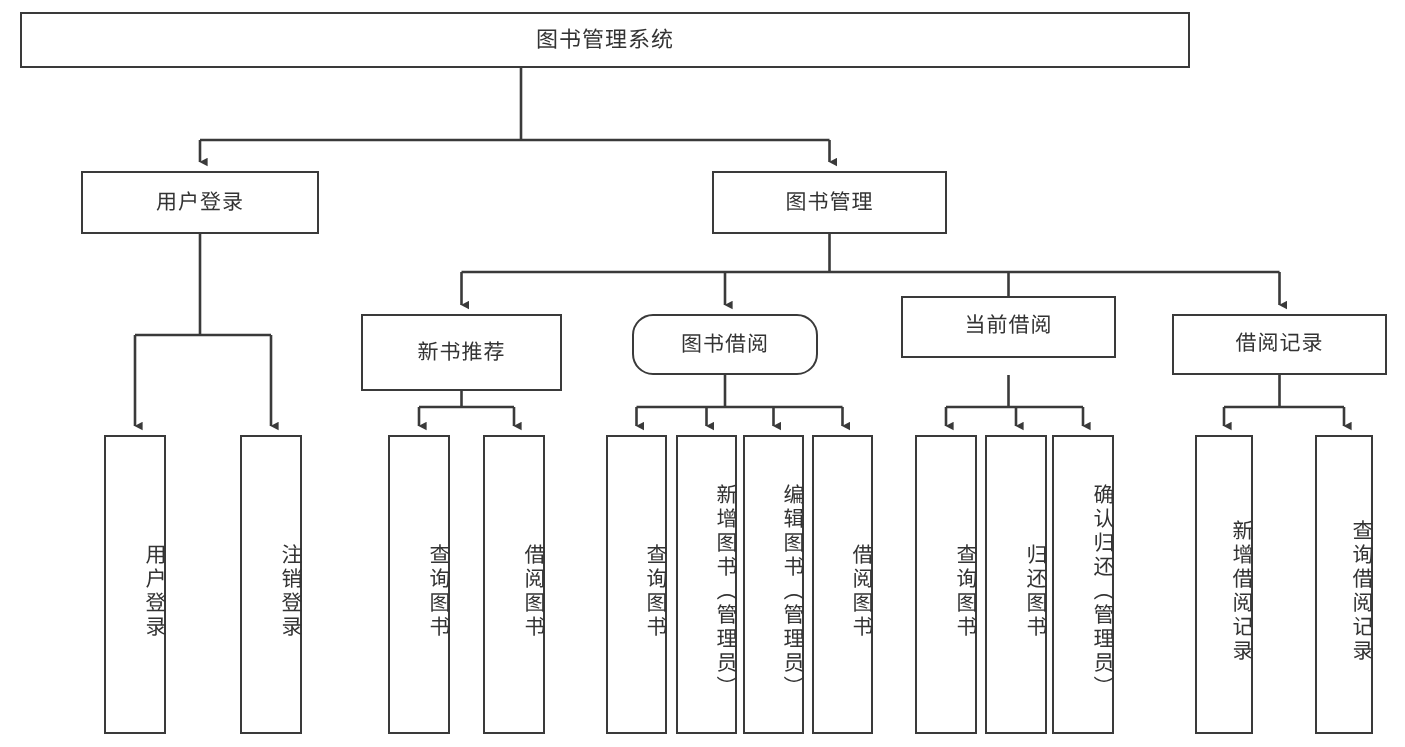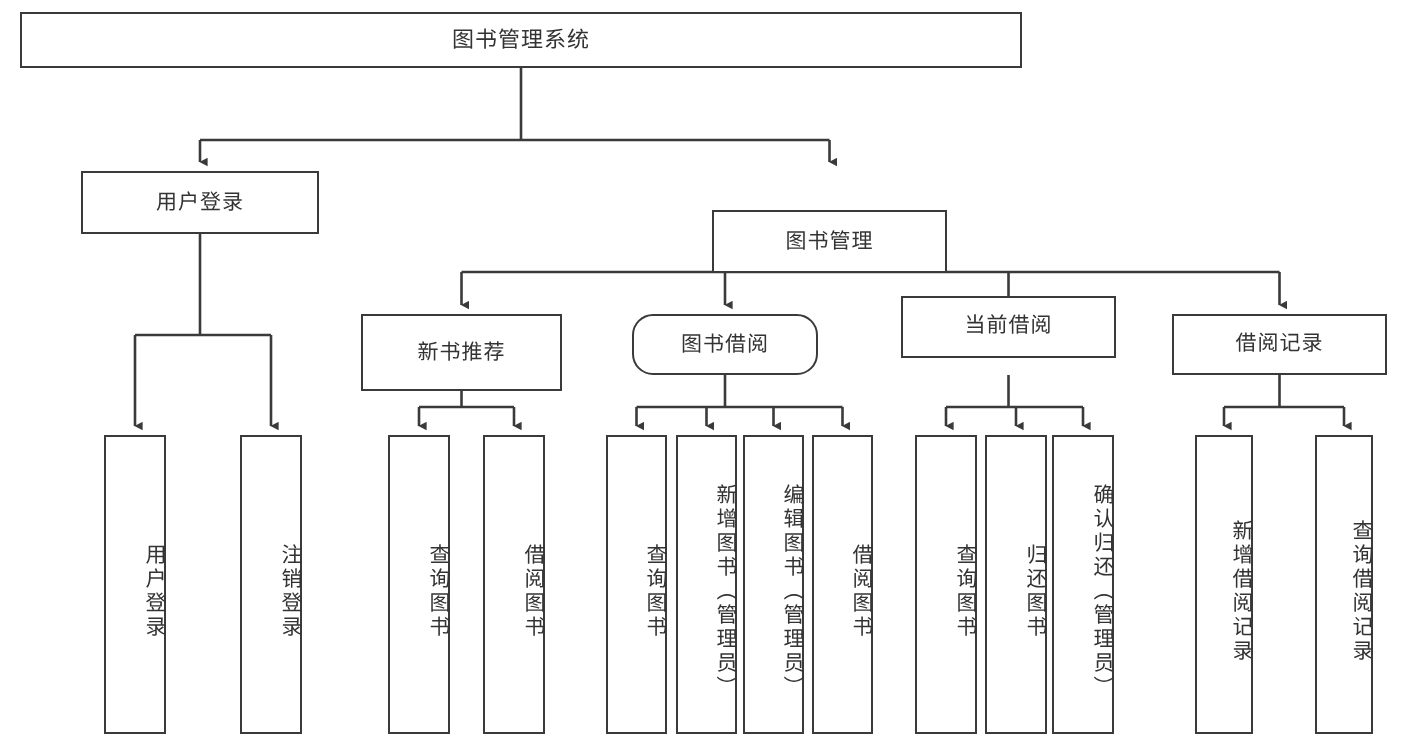--- a/index.html
+++ b/index.html
@@ -84,23 +84,23 @@
         <line x1="1016" y1="407" x2="1016" y2="426" marker-end="url(#arrowhead)"></line>
         <line x1="1083" y1="407" x2="1083" y2="426" marker-end="url(#arrowhead)"></line>
         <line x1="1279.5" y1="375" x2="1279.5" y2="407"></line>
         <line x1="1224" y1="407" x2="1344" y2="407"></line>
         <line x1="1224" y1="407" x2="1224" y2="426" marker-end="url(#arrowhead)"></line>
         <line x1="1344" y1="407" x2="1344" y2="426" marker-end="url(#arrowhead)"></line>
       </g>
   </svg>
 
   <div id="nodes">
-      <div class="node horizontal root" style="left: 20px; top: 12px; width: 1002px; height: 56px;">图书管理系统</div>
+      <div class="node horizontal root" style="left: 20px; top: 12px; width: 1170px; height: 56px;">图书管理系统</div>
       <div class="node horizontal" style="left: 81px; top: 171px; width: 238px; height: 63px;">用户登录</div>
-      <div class="node horizontal" style="left: 712px; top: 171px; width: 235px; height: 63px; margin-top: 39px;">图书管理</div>
+      <div class="node horizontal" style="left: 712px; top: 171px; width: 235px; height: 63px;">图书管理</div>
       <div class="node horizontal" style="left: 361px; top: 314px; width: 201px; height: 77px; font-family: Liberation Serif, serif;">新书推荐</div>
       <div class="node horizontal" style="left: 632px; top: 314px; width: 186px; height: 61px; border-radius: 21px;">图书借阅</div>
       <div class="node horizontal" style="left: 901px; top: 296px; width: 215px; height: 62px; font-family: Liberation Mono, monospace;">当前借阅</div>
       <div class="node horizontal" style="left: 1172px; top: 314px; width: 215px; height: 61px; font-family: Liberation Mono, monospace;">借阅记录</div>
       <div class="node vertical" style="left: 104px; top: 435px; width: 62px; height: 299px;">用户登录</div>
       <div class="node vertical" style="left: 240px; top: 435px; width: 62px; height: 299px;">注销登录</div>
       <div class="node vertical" style="left: 388px; top: 435px; width: 62px; height: 299px;">查询图书</div>
       <div class="node vertical" style="left: 483px; top: 435px; width: 62px; height: 299px;">借阅图书</div>
       <div class="node vertical" style="left: 606px; top: 435px; width: 61px; height: 299px;">查询图书</div>
       <div class="node vertical" style="left: 676px; top: 435px; width: 61px; height: 299px;">新增图书（管理员）</div>

